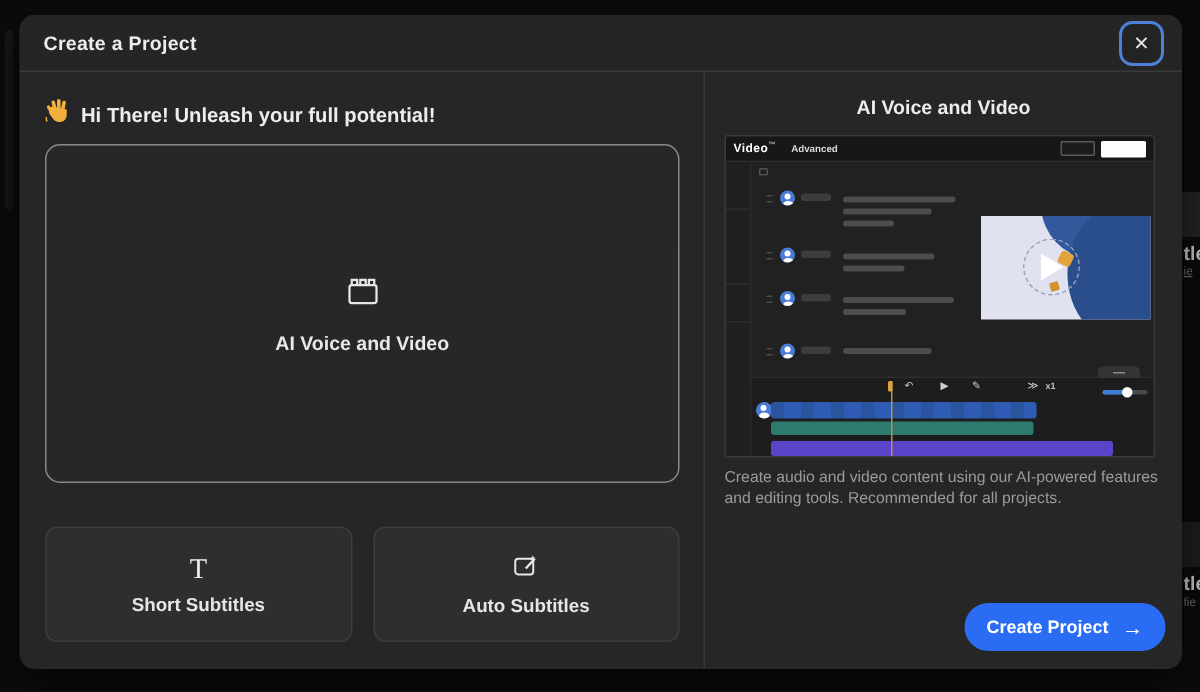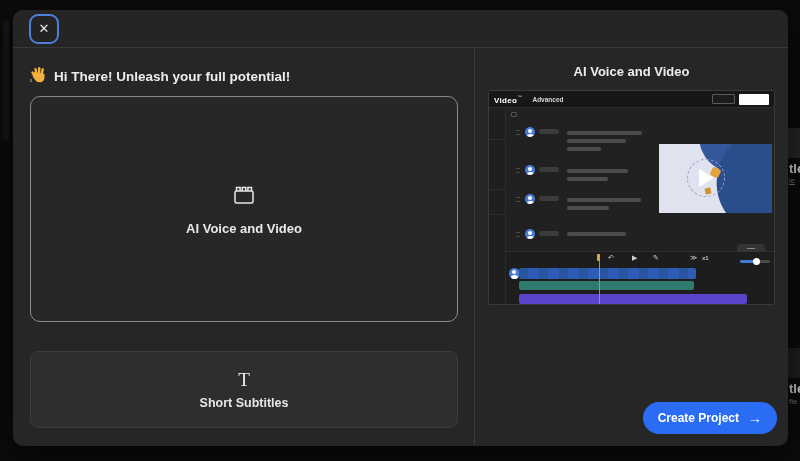--- a/index.html
+++ b/index.html
@@ -114,20 +114,21 @@
   <div class="bg-frag bg-thumb" style="left:788px; top:128px; width:12px; height:30px;"></div>
   <div class="bg-frag bg-title" style="left:789px; top:161px;">tle</div>
   <div class="bg-frag bg-sub" style="left:789px; top:176px;text-decoration:underline;">ie</div>
   <div class="bg-frag bg-thumb" style="left:788px; top:348px; width:12px; height:30px; background:#1c1d1f;"></div>
   <div class="bg-frag bg-title" style="left:789px; top:381px;">tle</div>
   <div class="bg-frag bg-sub" style="left:789px; top:397px;">fie</div>
 
   <div class="modal">
 
     <div class="modal-header">
+      <div class="modal-title">Create a Project</div>
       <button class="close-btn">
         <span>✕</span>
       </button>
     </div>
 
     <div class="modal-body">
 
       <div class="left-pane">
 
         <div class="greeting">
@@ -155,20 +156,30 @@
               <path d="M16.9 8 V4.5 h3.6 V8"></path>
             </svg>
           </span>
           <div class="primary-card-label">AI Voice and Video</div>
         </div>
 
         <div class="cards-row">
           <div class="mini-card">
             <span class="t-icon">T</span>
             <div class="mini-card-label">Short Subtitles</div>
+          </div>
+          <div class="mini-card">
+            <span>
+              <svg width="17" height="16" viewBox="0 0 17 16" fill="none" stroke="#e8e8e8" stroke-width="1.3">
+                <rect x="1.5" y="3.5" width="12" height="10.5" rx="2"></rect>
+                <path d="M8.5 10 L14.5 3.5" stroke-width="1.6"></path>
+                <path d="M13.2 1.2 l.5 1.3 1.3.5 -1.3.5 -.5 1.3 -.5 -1.3 -1.3 -.5 1.3 -.5 z" fill="#e8e8e8" stroke="none"></path>
+              </svg>
+            </span>
+            <div class="mini-card-label">Auto Subtitles</div>
           </div>
         </div>
       </div>
 
       <div class="right-pane">
         <div class="right-heading">AI Voice and Video</div>
 
         <div class="preview">
           <div class="pv-topbar">
             <span class="pv-logo"><span>Video</span><span class="pv-tm">™</span></span>
@@ -236,20 +247,21 @@
             </div>
             <span class="pavatar" style="left:3px; top:16px; width:11px; height:11px;"></span>
             <div class="track track-blue"></div>
             <div class="track track-teal"></div>
             <div class="track track-purple"></div>
             <div class="playhead"></div>
             <div class="playhead-cap"></div>
           </div>
         </div>
 
+        <p class="desc">Create audio and video content using our AI-powered features and editing tools. Recommended for all projects.</p>
 
         <button class="start-btn">
           <span>Create Project</span>
           <span class="start-arrow">→</span>
         </button>
       </div>
 
     </div>
   </div>
 </div>

